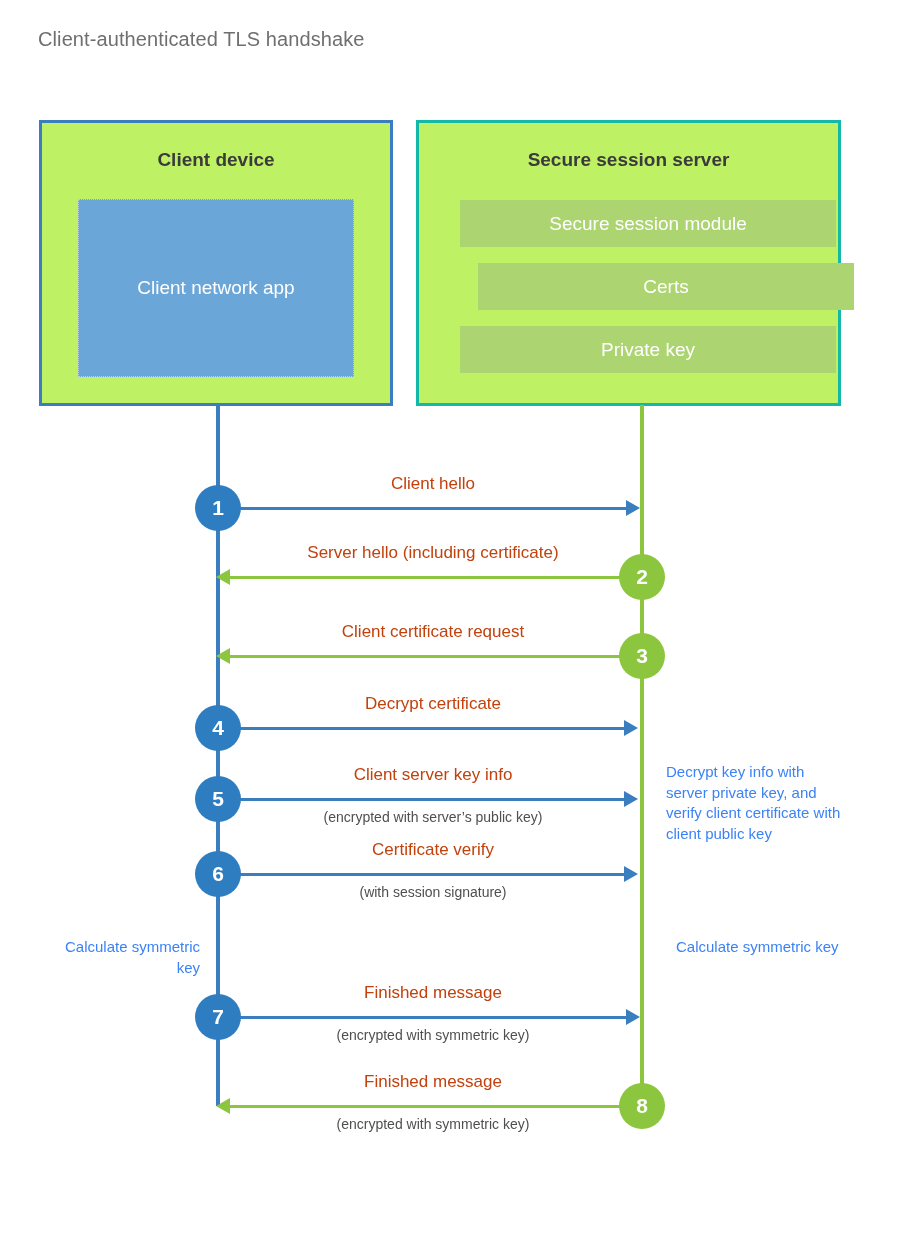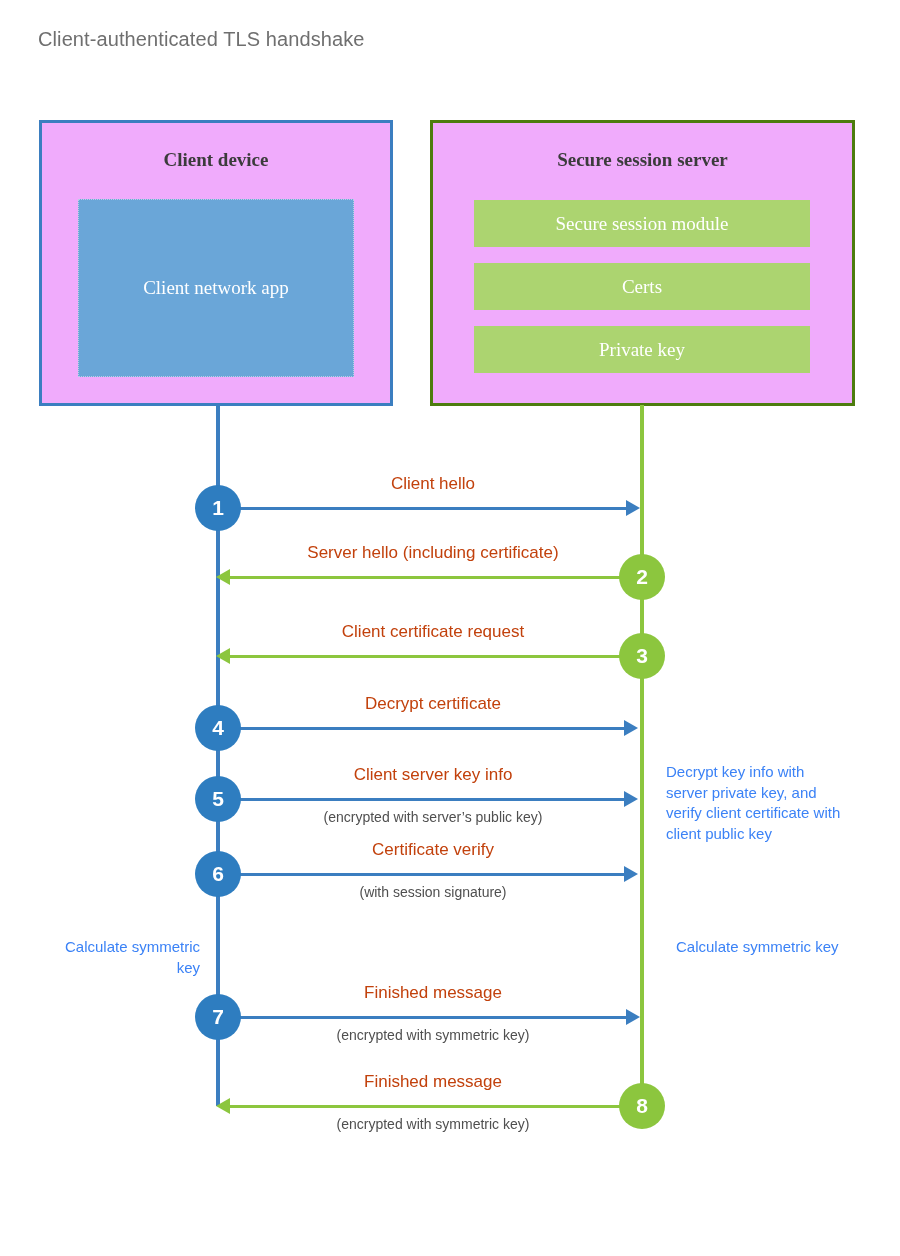--- a/index.html
+++ b/index.html
@@ -26,37 +26,36 @@
     font-size: 20px;
     font-weight: 400;
     color: #6f6f6f;
     letter-spacing: 0.1px;
     white-space: nowrap;
   }
 
   
   .party-box {
     position: absolute;
-    background: #f0abfc;
+    background: #bef264;
     box-sizing: border-box;
-    font-family: Liberation Serif, serif;
   }
   .party-box.client {
     left: 39px;
     top: 120px;
     width: 354px;
     height: 286px;
     border: 3px solid #3B7EC0;
   }
   .party-box.server {
-    left: 430px;
+    left: 416px;
     top: 120px;
     width: 425px;
     height: 286px;
-    border: 3px solid #4d7c0f;
+    border: 3px solid #14b8a6;
   }
   .party-title {
     position: absolute;
     left: 0;
     right: 0;
     top: 26px;
     text-align: center;
     font-size: 19px;
     font-weight: bold;
     color: #3b3b3b;
@@ -79,32 +78,32 @@
     color: #ffffff;
     font-size: 19px;
     line-height: 1.35;
     font-weight: 400;
   }
 
   
   .server-bar {
     position: absolute;
     left: 41px;
-    width: 336px;
+    width: 376px;
     height: 47px;
     background: #ACD470;
     display: flex;
     align-items: center;
     justify-content: center;
     color: #ffffff;
     font-size: 19px;
     font-weight: 400;
   }
   .server-bar.b1 { top: 77px; }
-  .server-bar.b2 { top: 140px; }
+  .server-bar.b2 { top: 140px; margin-left: 18px; }
   .server-bar.b3 { top: 203px; }
 
   
   .lifeline {
     position: absolute;
     width: 4px;
   }
   .lifeline.client-line {
     left: 216px;
     top: 405px;

